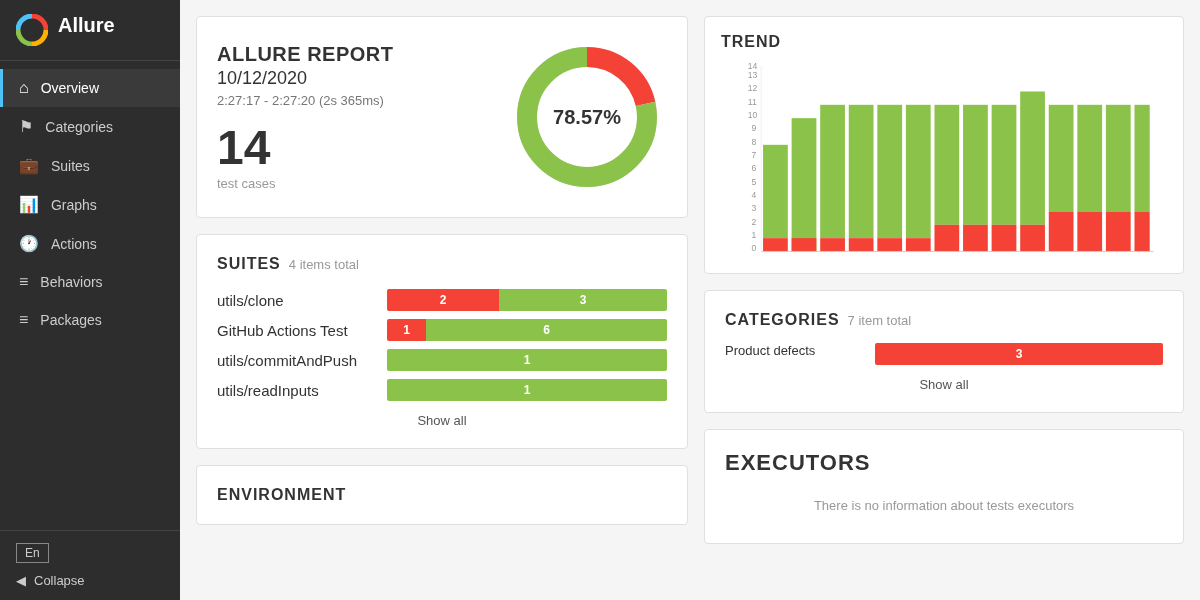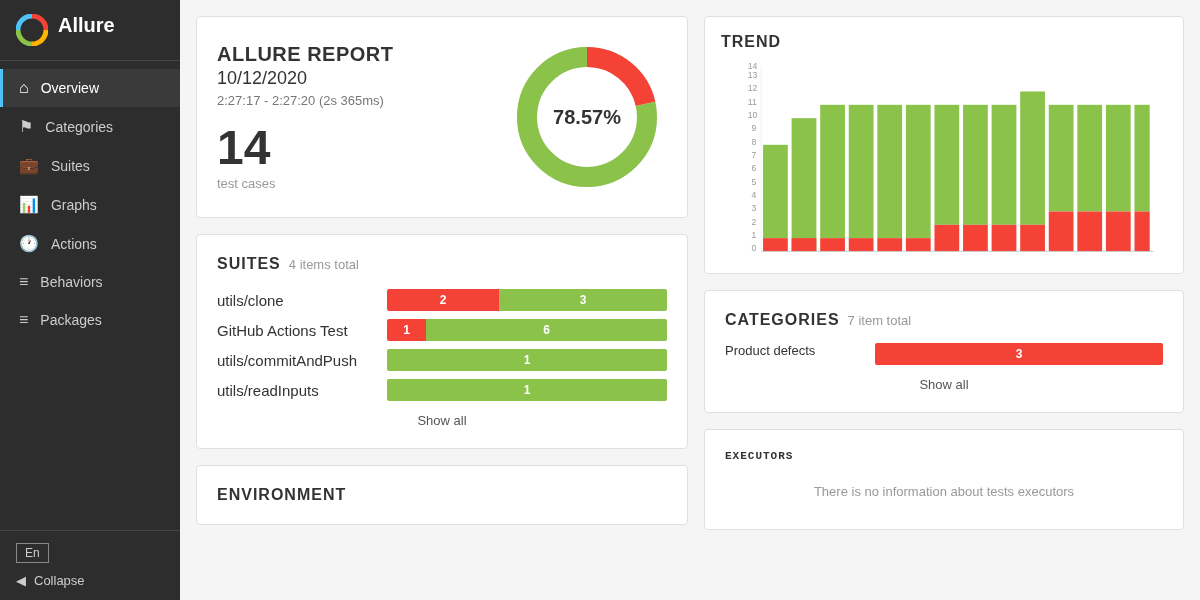--- a/index.html
+++ b/index.html
@@ -282,26 +282,25 @@
       align-items: center;
       justify-content: center;
       color: #fff;
       font-size: 12px;
       font-weight: bold;
       border-radius: 2px;
     }
 
     
     #executors-title {
-      font-size: 11px;
+      font-size: 22px;
       font-weight: bold;
       color: #333;
       letter-spacing: 1px;
       margin-bottom: 12px;
-      font-family: Liberation Mono, monospace;
     }
     #executors-empty {
       font-size: 13px;
       color: #999;
       text-align: center;
       padding: 10px 0;
     }
   </style>
 </head>
 <body>

